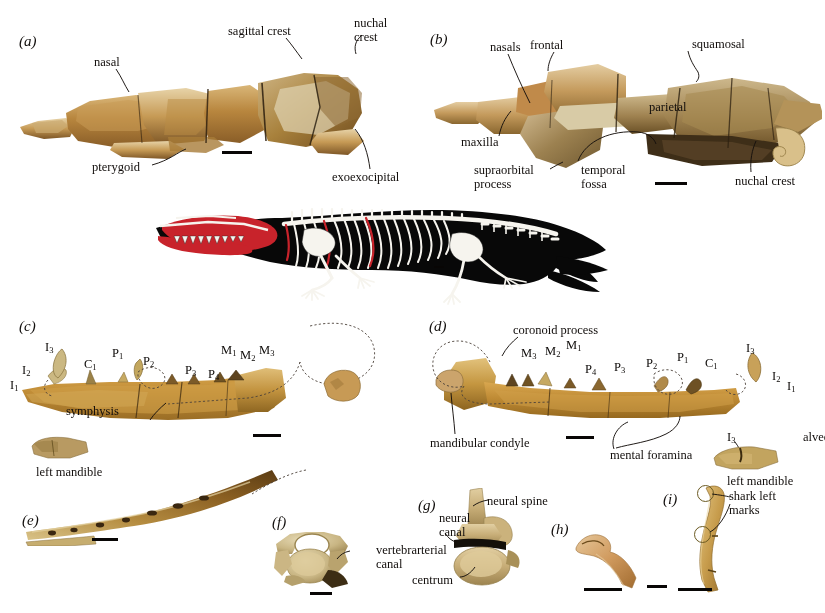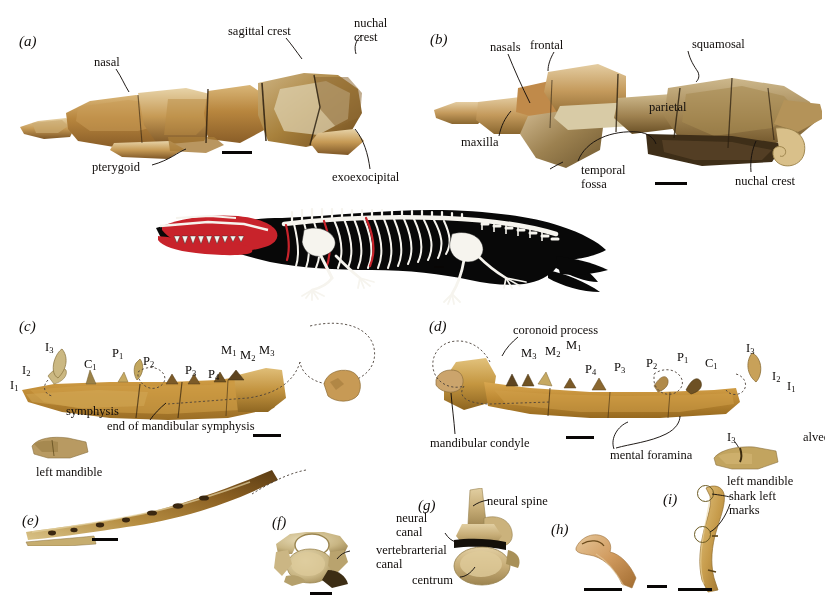--- a/index.html
+++ b/index.html
@@ -173,20 +173,22 @@
       <path d="M4,1 C6,10 10,16 14,22 C16,27 14,30 12,32"></path>
     </svg>
 
   <div class="anno" style="left:627px;top:100px;margin-left:22px;">parietal</div>
 
   <div class="anno" style="left:461px;top:135px;">maxilla</div>
   <svg class="lead" style="left:497px;top:110px;" width="22" height="28">
       <path d="M14,1 C8,8 4,16 2,26"></path>
     </svg>
 
+  <div class="anno" style="left:474px;top:163px;width:76px;white-space:pre-line;line-height:1.15;">supraorbital
+process</div>
   <svg class="lead" style="left:549px;top:160px;" width="16" height="12">
       <path d="M1,9 C6,6 10,4 14,2"></path>
     </svg>
 
   <div class="anno" style="left:581px;top:163px;width:58px;white-space:pre-line;line-height:1.15;">temporal
 fossa</div>
   <svg class="lead" style="left:572px;top:128px;" width="86" height="34">
       <path d="M6,33 C14,12 40,2 66,4 C76,5 82,10 84,16"></path>
     </svg>
 
@@ -392,21 +394,20 @@
   <div class="tooth" style="left:84px;top:357px;">C<sub>1</sub></div>
   <div class="tooth" style="left:112px;top:346px;">P<sub>1</sub></div>
   <div class="tooth" style="left:143px;top:354px;">P<sub>2</sub></div>
   <div class="tooth" style="left:185px;top:363px;">P<sub>3</sub></div>
   <div class="tooth" style="left:208px;top:367px;">P<sub>4</sub></div>
   <div class="tooth" style="left:221px;top:343px;">M<sub>1</sub></div>
   <div class="tooth" style="left:240px;top:348px;">M<sub>2</sub></div>
   <div class="tooth" style="left:259px;top:343px;">M<sub>3</sub></div>
 
   <div class="anno" style="left:66px;top:404px;">symphysis</div>
-  <div class="anno" style="left:107px;top:419px;">end of mandibular symphysis</div>
   <svg class="lead" style="left:148px;top:402px;" width="22" height="20">
       <path d="M18,1 C12,6 6,12 2,18"></path>
     </svg>
 
   <div class="sbar" style="left:253px;top:434px;width:28px;"></div>
 
   <svg class="sk" style="left:30px;top:434px;" width="60" height="28" viewBox="0 0 60 28">
     <path d="M2,12 C8,4 22,2 38,4 L56,8 L58,18 L40,24 L18,24 L4,20 Z" fill="#b89a62" stroke="#8a7140" stroke-width=".6"></path>
     <path d="M4,10 C10,6 20,6 28,8 L28,18 L12,18 Z" fill="#9e8249" opacity=".7"></path>
     <path d="M22,6 L24,22" stroke="#584417" stroke-width="1" fill="none" opacity=".7"></path>
@@ -590,21 +591,21 @@
 
     <ellipse cx="34" cy="78" rx="28" ry="19" fill="url(#gg1)" stroke="#96804d" stroke-width=".8"></ellipse>
     <ellipse cx="33" cy="76" rx="21" ry="13" fill="#dfcb9a" opacity=".8"></ellipse>
     <path d="M60,62 C70,64 74,72 70,80 L58,76 Z" fill="#a89058"></path>
   </svg>
   <div class="anno" style="left:487px;top:494px;">neural spine</div>
   <svg class="lead" style="left:472px;top:498px;" width="18" height="10">
       <path d="M16,2 C10,3 5,5 1,8"></path>
     </svg>
 
-  <div class="anno" style="left:396px;top:511px;width:46px;white-space:pre-line;line-height:1.15;">neural
+  <div class="anno" style="left:439px;top:511px;width:46px;white-space:pre-line;line-height:1.15;">neural
 canal</div>
   <svg class="lead" style="left:444px;top:532px;" width="14" height="12">
       <path d="M1,1 C4,6 8,9 12,10"></path>
     </svg>
 
   <div class="anno" style="left:412px;top:573px;">centrum</div>
   <svg class="lead" style="left:459px;top:566px;" width="18" height="14">
       <path d="M1,11 C6,11 12,7 16,1"></path>
     </svg>
   <div class="sbar" style="left:647px;top:585px;width:20px;"></div>

